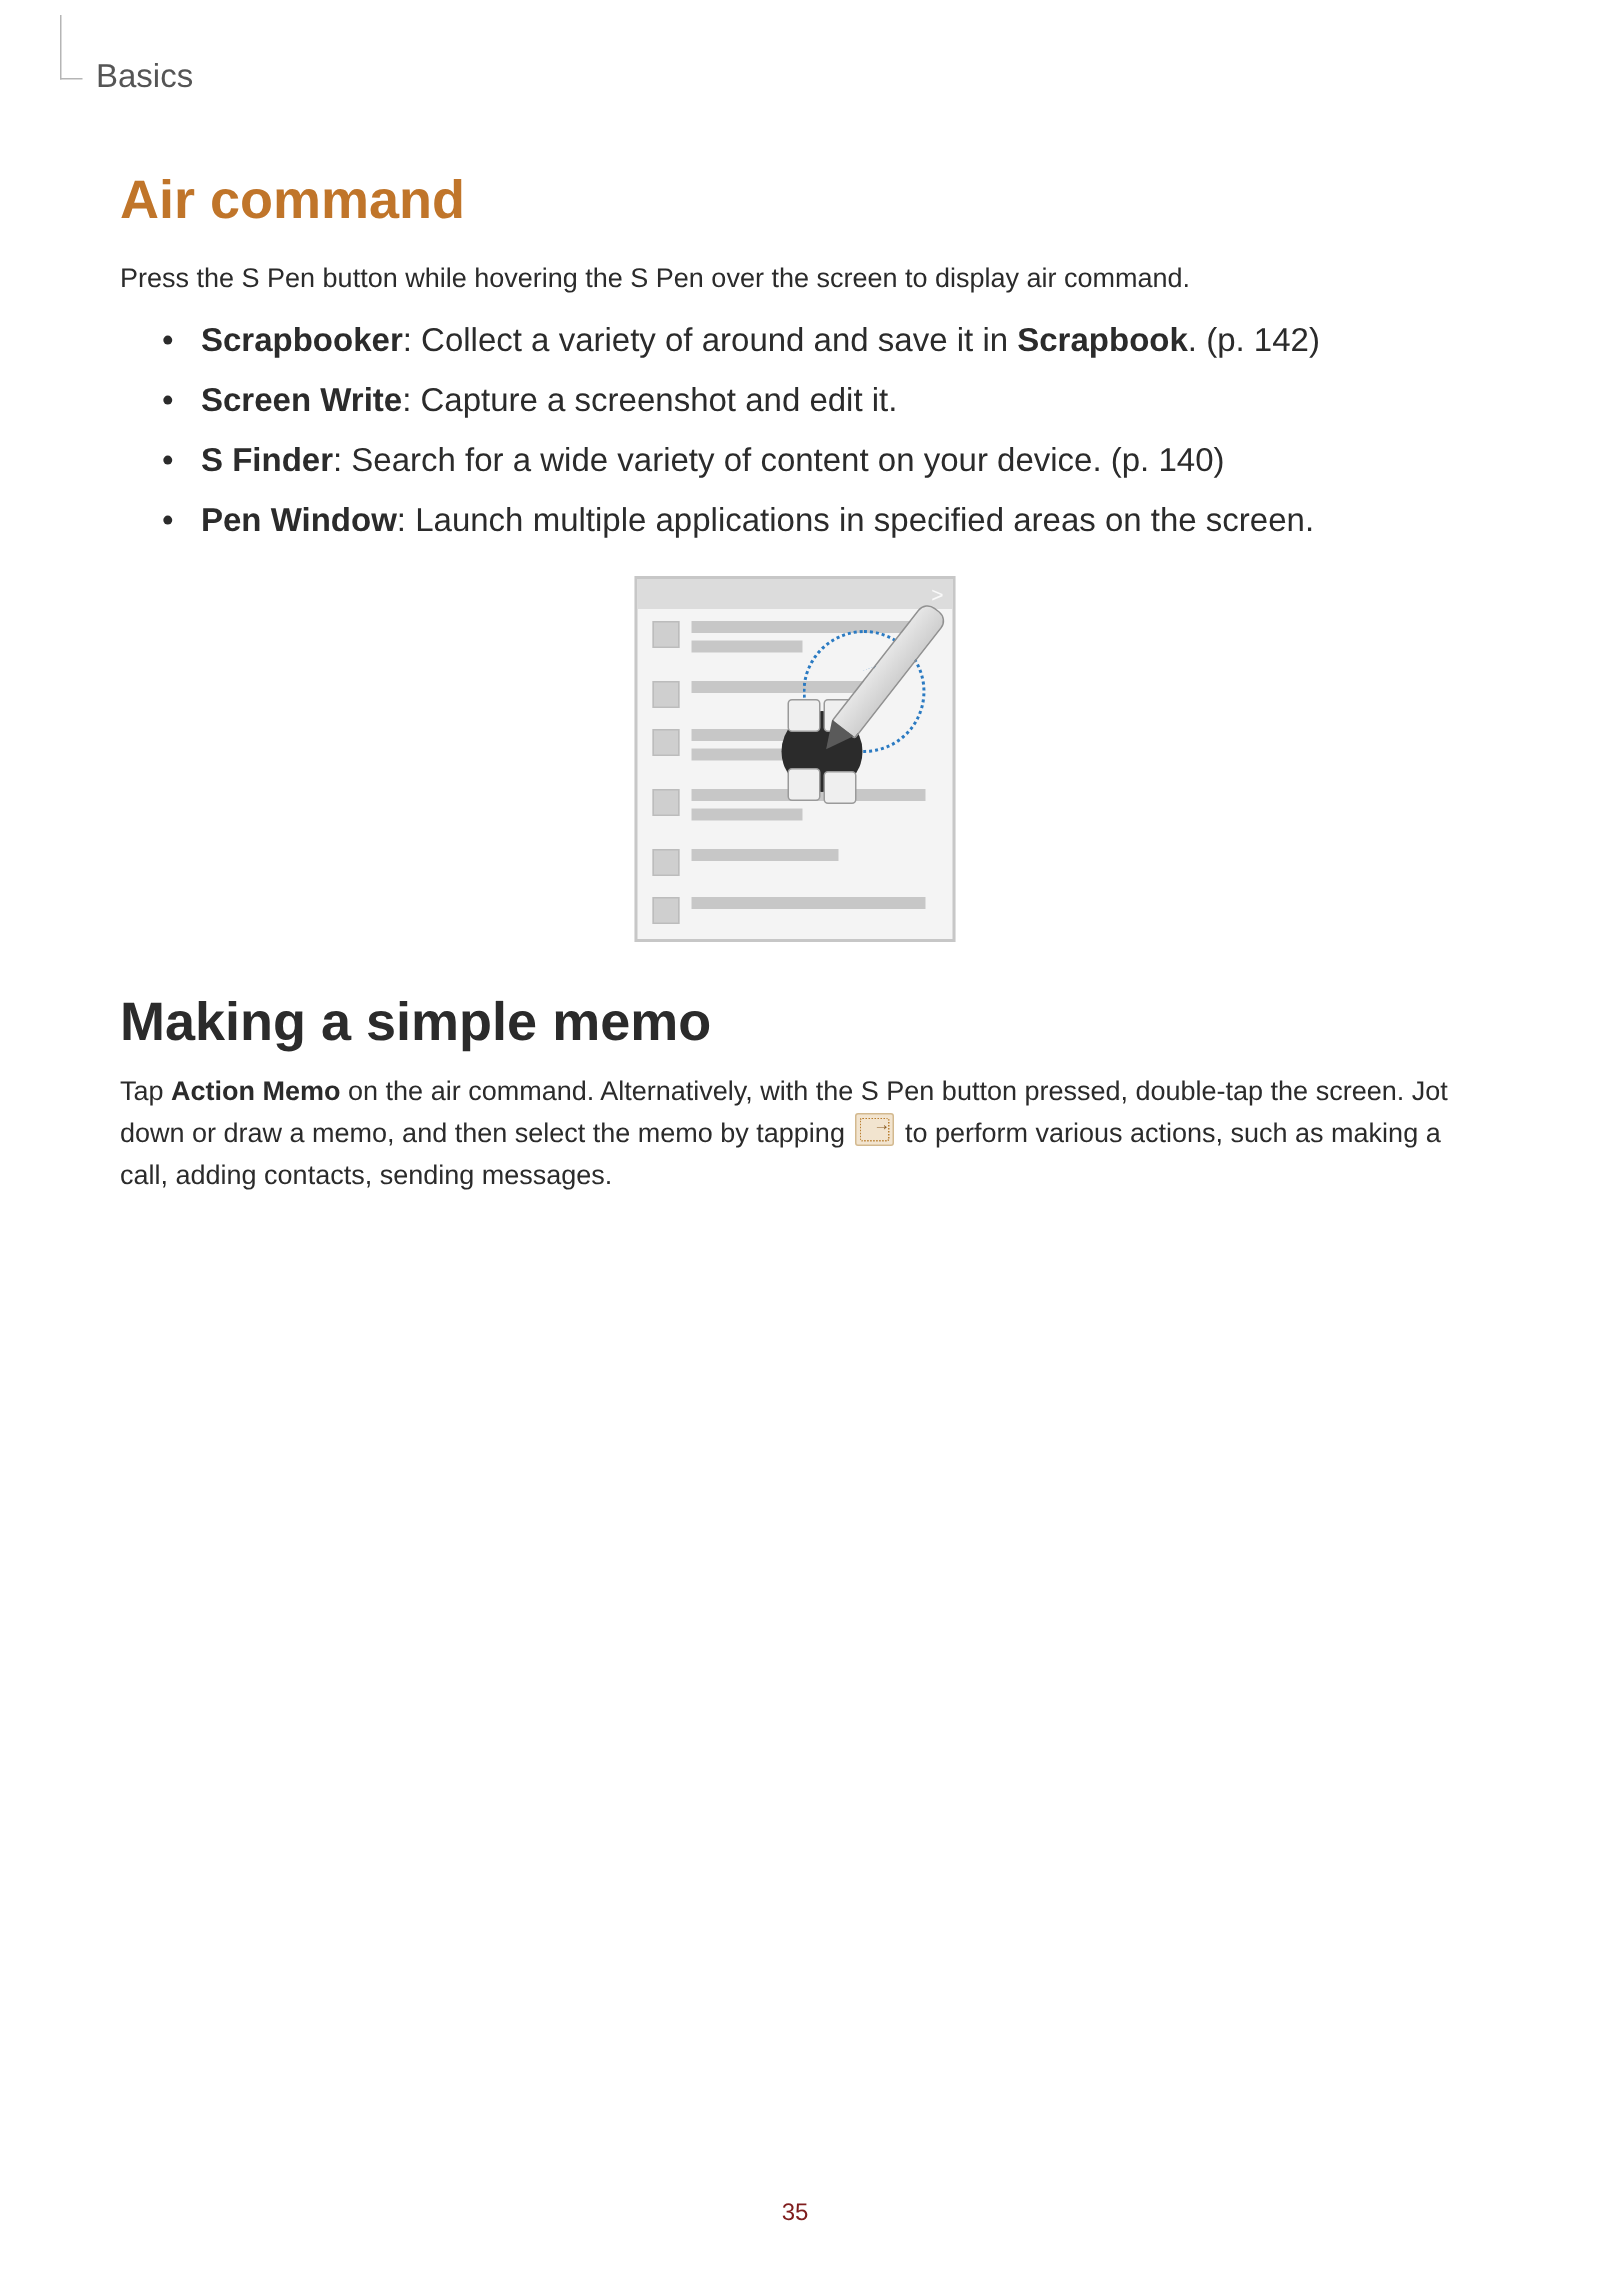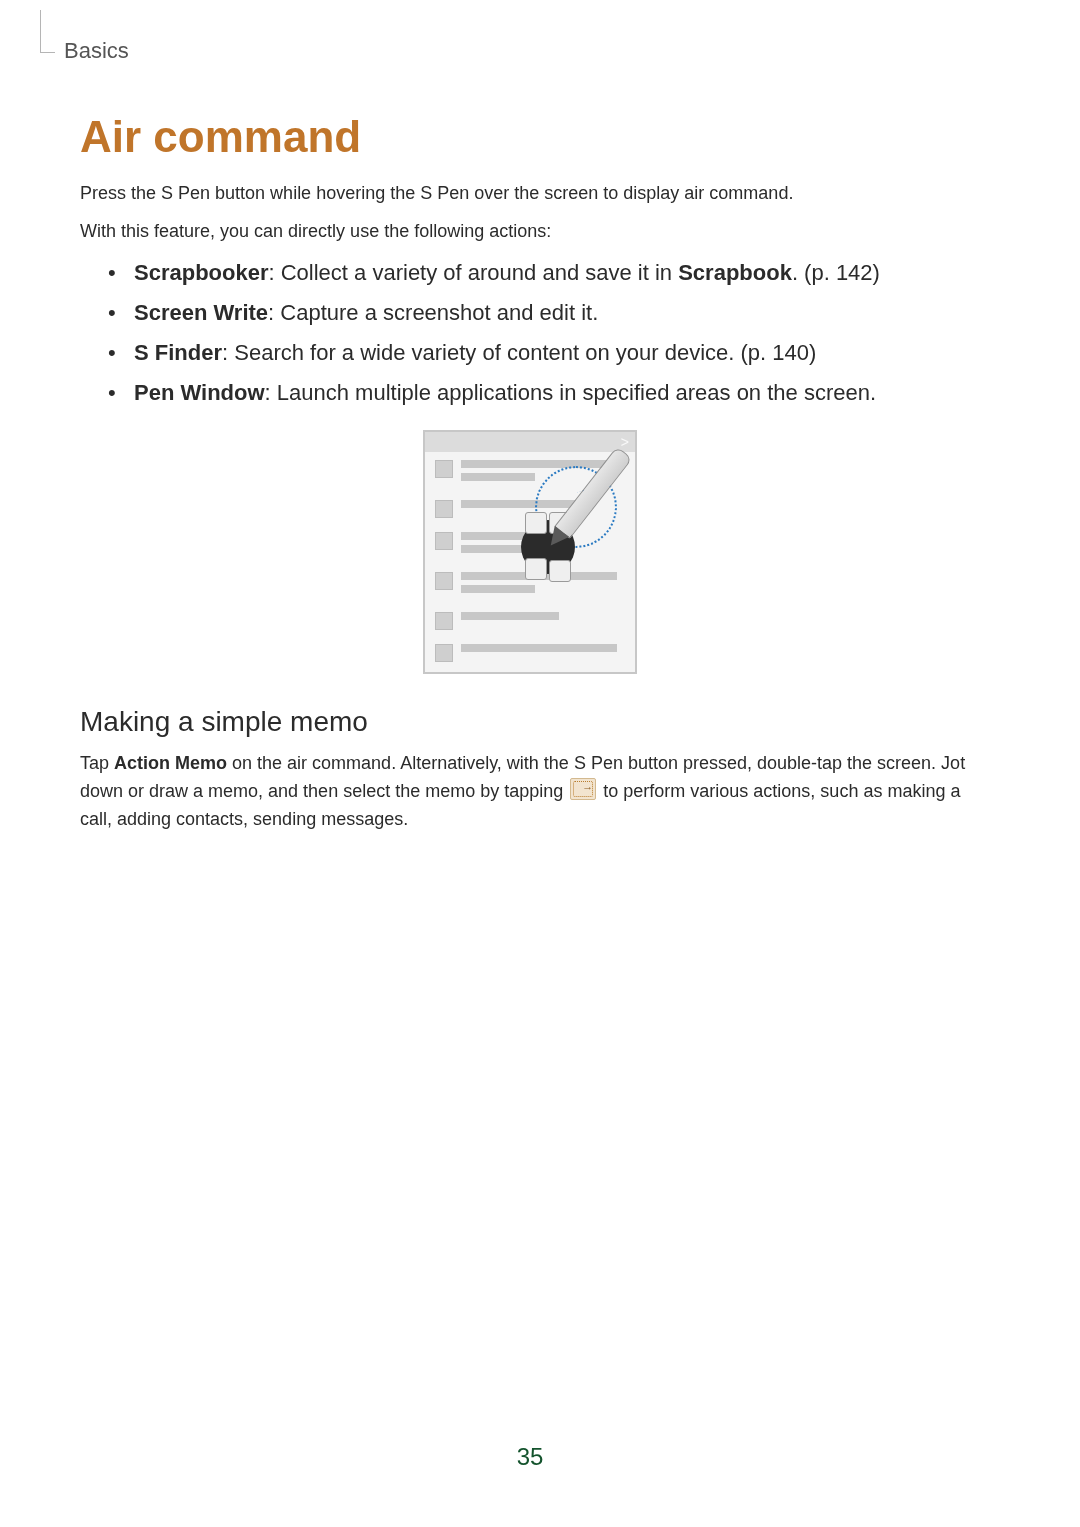--- a/index.html
+++ b/index.html
@@ -27,21 +27,21 @@
     border-bottom: 1px solid #b5b5b5;
   }
   .breadcrumb {
     font-size: 22px;
     color: #555;
     margin-left: -16px;
     margin-top: 8px;
   }
   h1.section-title {
     color: #c0752a;
-    font-size: 44px;
+    font-size: 36px;
     font-weight: 700;
     margin: 48px 0 18px 0;
   }
   p.body {
     font-size: 18px;
     line-height: 1.55;
     margin: 10px 0;
     color: #2b2b2b;
   }
   ul.feature-list {
@@ -173,22 +173,22 @@
     content:"";
     position:absolute;
     top:26px; left:22px;
     width:28px; height:20px;
     border:3px solid #2a7ac2;
     border-top:none; border-left:none;
     border-radius:0 0 18px 0;
     transform:rotate(-20deg);
   }
   h2.sub {
-    font-size: 28px;
-    font-weight: 400;
+    font-size: 36px;
+    font-weight: 700;
     margin: 32px 0 12px 0;
   }
   .inline-icon {
     display: inline-block;
     width: 24px;
     height: 20px;
     vertical-align: -3px;
     background: #f2e4cf;
     border: 1px solid #d3b98f;
     border-radius: 2px;
@@ -204,38 +204,37 @@
   }
   .inline-icon::after{
     content:"→";
     position:absolute;
     right:2px; top:-1px;
     font-size:11px;
     color:#8a5a1f;
   }
   .page-number {
     position: absolute;
-    bottom: 56px;
+    bottom: 42px;
     left: 0; right: 0;
     text-align: center;
-    font-size: 24px;
-    color: #14532d;
+    font-size: 16px;
+    color: #7f1d1d;
   }
 </style>
 </head>
 <body>
 
 <div class="page">
   <div class="tab-indent"></div>
   <div class="breadcrumb">Basics</div>
 
   <h1 class="section-title">Air command</h1>
 
   <p class="body">Press the S Pen button while hovering the S Pen over the screen to display air command.</p>
-  <p class="body">With this feature, you can directly use the following actions:</p>
 
   <ul class="feature-list">
     <li>
       <span class="b">Scrapbooker</span><span>: Collect a variety of around and save it in </span><span class="b">Scrapbook</span><span>. (p. 142)</span>
     </li>
     <li>
       <span class="b">Screen Write</span><span>: Capture a screenshot and edit it.</span>
     </li>
     <li>
       <span class="b">S Finder</span><span>: Search for a wide variety of content on your device. (p. 140)</span>

